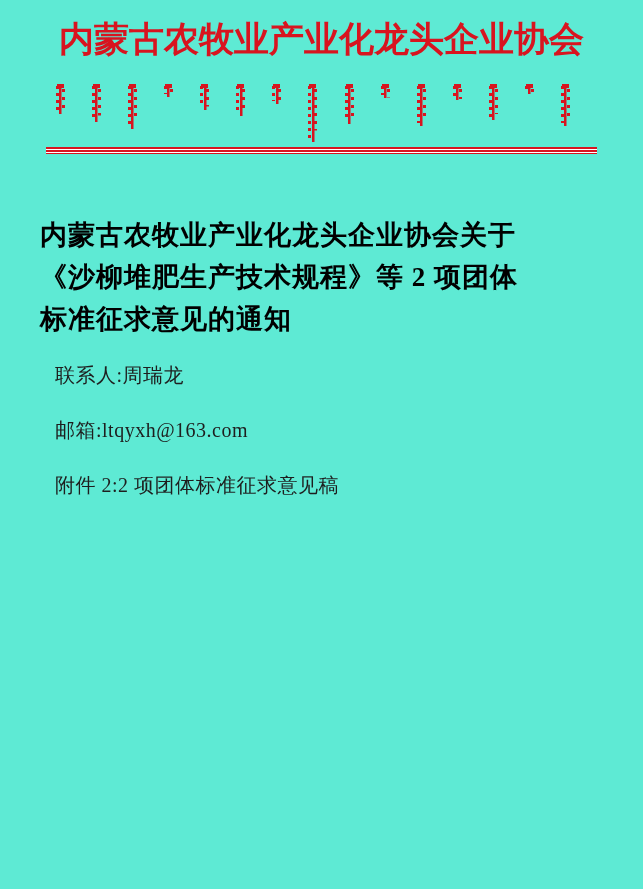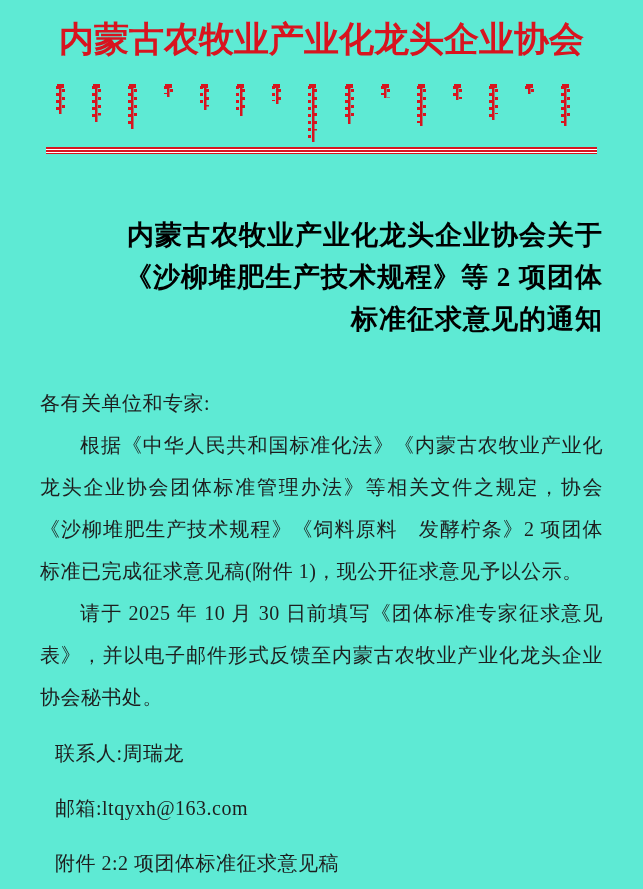--- a/index.html
+++ b/index.html
@@ -45,21 +45,21 @@
       var(--red) 0 2px, #ffffff 2px 3px,
       var(--red) 3px 5px, #ffffff 5px 6px,
       var(--red) 6px 7px);
   }
   
   .title{
     margin:60px 0 0;
     font-size:27px;
     font-weight:bold;
     line-height:42px;
-    text-align:right;
+    text-align:left;
     color:#000000;
     letter-spacing:1px;
   }
   .title span{ display:block; }
   
   .body-text{
     margin-top:42px;
     font-size:20px;
     line-height:42px;
     color:var(--ink);
@@ -104,25 +104,20 @@
       </div>
     <div class="red-band"></div>
   </div>
 
   <h1 class="title">
     <span>内蒙古农牧业产业化龙头企业协会关于</span>
     <span>《沙柳堆肥生产技术规程》等 2 项团体</span>
     <span>标准征求意见的通知</span>
   </h1>
 
-  <div class="body-text">
-    <p class="salutation">各有关单位和专家:</p>
-    <p class="para">根据《中华人民共和国标准化法》《内蒙古农牧业产业化龙头企业协会团体标准管理办法》等相关文件之规定，协会《沙柳堆肥生产技术规程》《饲料原料　发酵柠条》2 项团体标准已完成征求意见稿(附件 1)，现公开征求意见予以公示。</p>
-    <p class="para">请于 2025 年 10 月 30 日前填写《团体标准专家征求意见表》，并以电子邮件形式反馈至内蒙古农牧业产业化龙头企业协会秘书处。</p>
-  </div>
 
   <div class="contacts">
     <p>联系人:周瑞龙</p>
     <p>邮箱:ltqyxh@163.com</p>
     <p>附件 2:2 项团体标准征求意见稿</p>
   </div>
 
 </div>
 
 </body></html>

